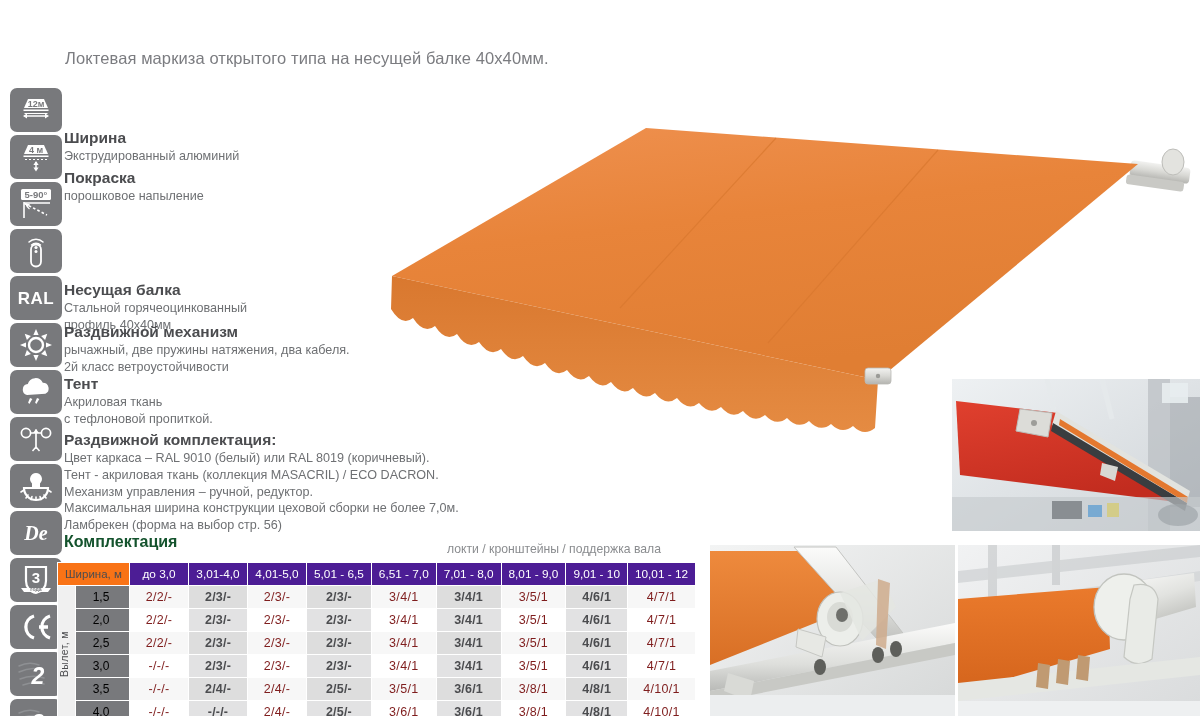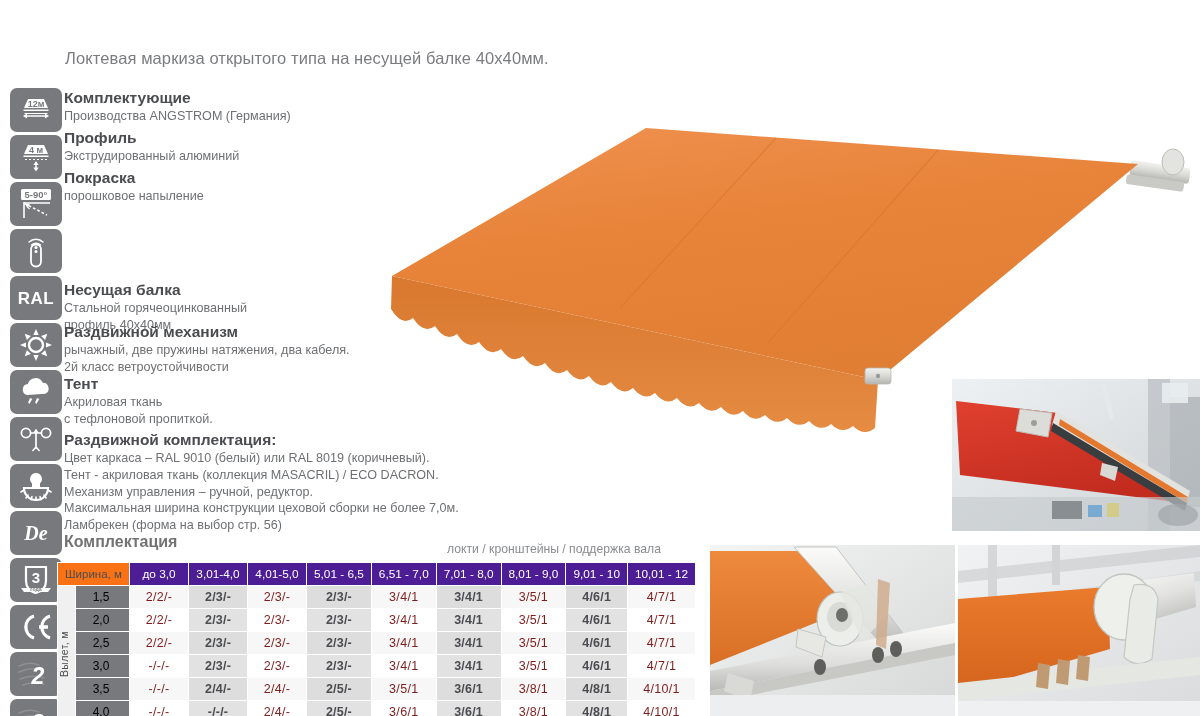--- a/index.html
+++ b/index.html
@@ -45,21 +45,21 @@
   .spec-g4{position:absolute;left:68px;top:205px;}
   .spec-g5{position:absolute;left:64px;top:280px;}
   .spec-g6{position:absolute;left:64px;top:322px;}
   .spec-g7{position:absolute;left:64px;top:374px;}
   .spec-g8{position:absolute;left:64px;top:430px;}
   .spec-block .spec-p{margin-bottom:0;}
 
   
   .tbl-title{
     position:absolute;left:64px;top:533px;
-    font-size:16px;font-weight:bold;color:#737373;
+    font-size:16px;font-weight:bold;color:#14532d;
   }
   .tbl-sub{
     position:absolute;left:447px;top:542px;
     font-size:12.2px;color:#8a8c8f;
   }
   .tbl-wrap{position:absolute;left:57px;top:562px;}
 
   table.kompl{border-collapse:collapse;font-size:12.5px;}
   table.kompl td,table.kompl th{
     border:1.6px solid #ffffff;
@@ -267,27 +267,23 @@
           <path d="M5 14 q10 -5 20 -1"></path>
             <path d="M5 20 q12 -6 24 -2"></path>
           <path d="M6 27 q12 -5 24 -1"></path>
             <path d="M9 33 q11 -4 21 -1"></path>
         </g>
         <text x="24" y="32" font-size="23" font-weight="bold" fill="#ffffff" font-style="italic" text-anchor="middle" font-family="Liberation Sans, sans-serif">3</text>
       </svg>
     </div>
   </div>
 
-  <div class="spec-block spec-g1">
-    <div class="spec-h">Комплектующие</div>
-    <div class="spec-p">Производства ANGSTROM (Германия)</div>
-  </div>
 
   <div class="spec-block spec-g2">
-    <div class="spec-h">Профиль</div>
+    <div class="spec-h">Ширина</div>
     <div class="spec-p">Экструдированный алюминий</div>
   </div>
 
   <div class="spec-block spec-g3">
     <div class="spec-h">Покраска</div>
     <div class="spec-p">порошковое напыление</div>
   </div>
 
 
   <div class="spec-block spec-g5">

